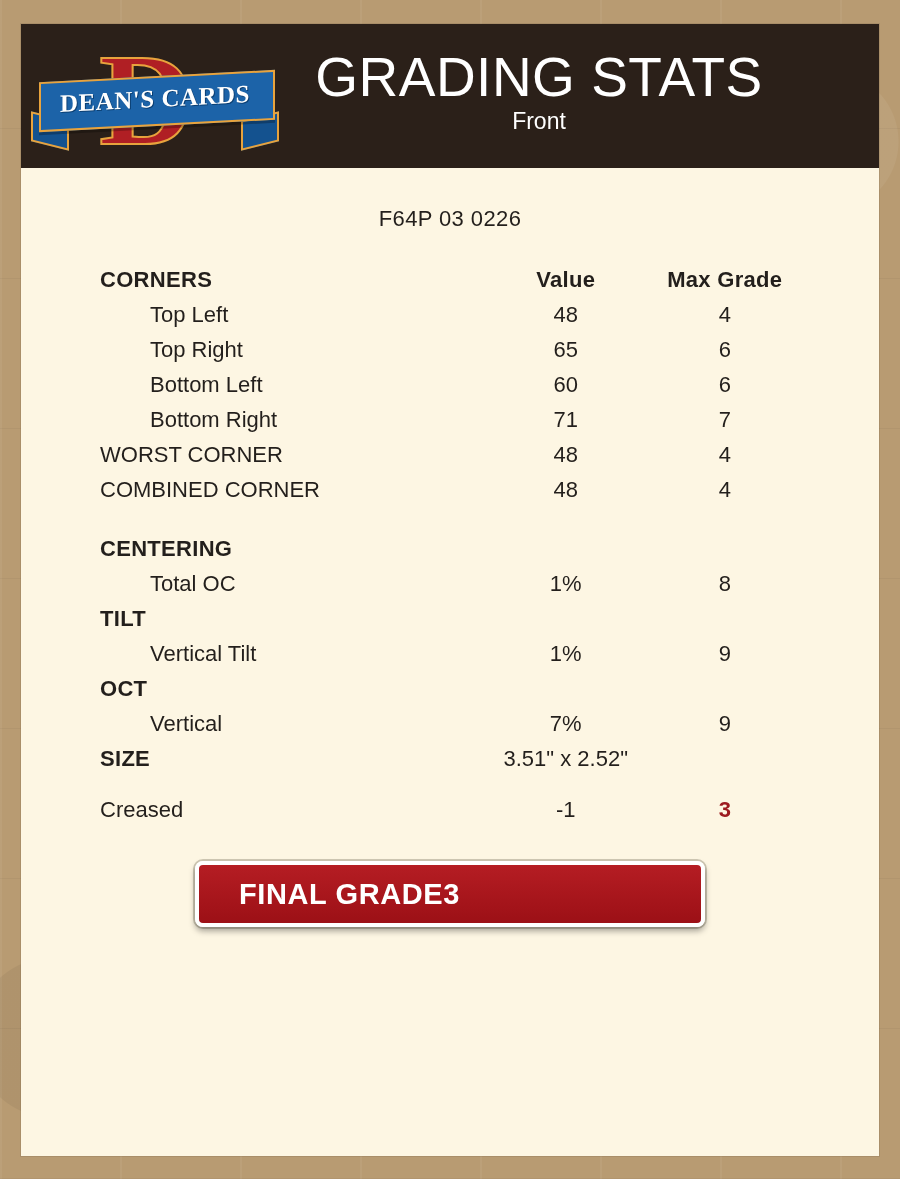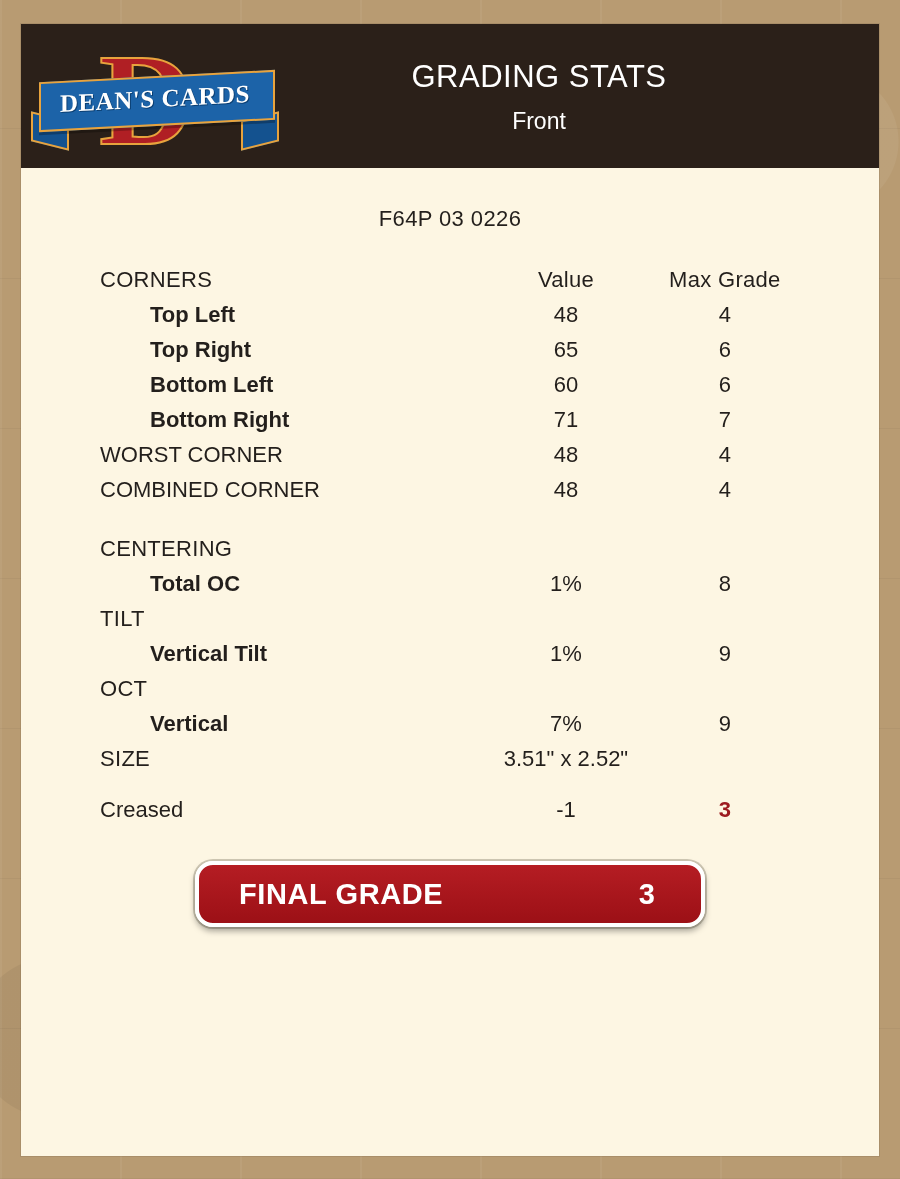--- a/index.html
+++ b/index.html
@@ -110,21 +110,21 @@
   .logo-tail-left  { left: 10px;  transform: skewY(14deg); }
   .logo-tail-right { right: 10px; transform: skewY(-14deg); }
 
   .header-titles {
     flex: 1 1 auto;
     text-align: center;
     color: #ffffff;
     padding-right: 90px;
   }
   .header-title {
-    font-size: 31px;
+    font-size: 55px;
     font-weight: normal;
     letter-spacing: 0.5px;
     line-height: 50px;
   }
   .header-sub {
     font-size: 23px;
     line-height: 38px;
     font-weight: normal;
   }
 
@@ -155,43 +155,43 @@
   table.stats td {
     font-size: 22px;
     padding: 3px 0;
     vertical-align: top;
     line-height: 29px;
   }
   td.c-label   { width: 360px; text-align: left; }
   td.c-value   { width: 180px; text-align: center; }
   td.c-max     { width: 160px; text-align: center; }
 
-  .sec-head { font-weight: normal; font-size: 23px; letter-spacing: 0.3px; }
-  .indent   { padding-left: 50px !important; font-weight: bold; }
+  .sec-head { font-weight: bold; font-size: 23px; letter-spacing: 0.3px; }
+  .indent   { padding-left: 50px !important; }
   .strong   { font-weight: normal; }
   .spacer td { height: 18px; padding: 0; line-height: 0; font-size: 0; }
   .small-gap td { height: 10px; padding: 0; line-height: 0; font-size: 0; }
   .penalty-max { color: #9d1b20; font-weight: bold; }
   .size-value { text-align: center; padding-left: 0 !important; }
 
   
   .final-wrap {
     margin: 34px auto 0 auto;
     width: 510px;
     position: relative;
   }
   .final-bar {
     background: #a5161c;
     background: linear-gradient(180deg, #b51d23 0%, #9c1016 100%);
     border: 4px solid #ffffff;
-    border-radius: 18px;
+    border-radius: 8px;
     height: 58px;
     display: flex;
     align-items: center;
-    justify-content: space-between;
+    justify-content: flex-start;
     padding: 0 46px 0 40px;
     box-shadow: 0 4px 6px rgba(0,0,0,0.35), 0 0 0 2px #cfc8b4;
   }
   .final-label {
     color: #ffffff;
     font-size: 29px;
     font-weight: bold;
     letter-spacing: 0.6px;
   }
   .final-value {

